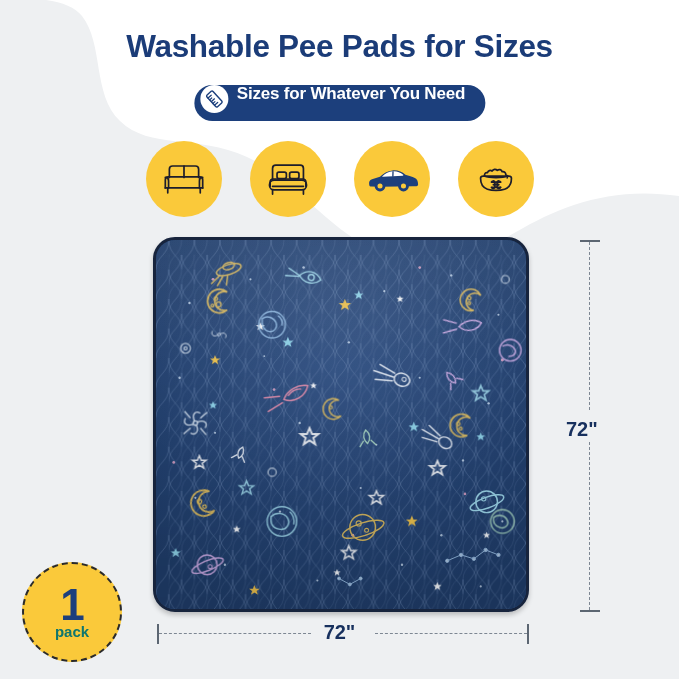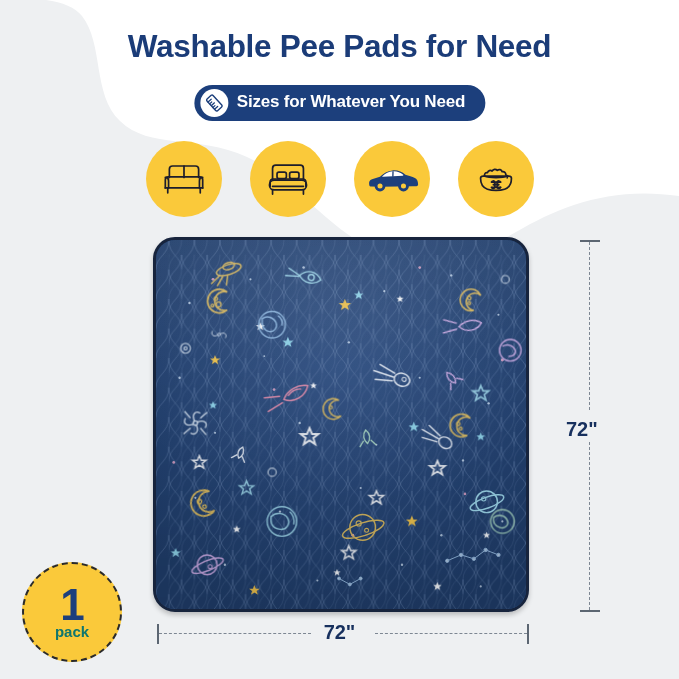--- a/index.html
+++ b/index.html
@@ -25,21 +25,21 @@
     z-index:5;
     white-space:nowrap;
   }
 
   
   .badge{
     position:absolute;left:50%;top:85px;transform:translateX(-50%);
     height:36px;
     background:#1c3f7c;
     border-radius:18px;
-    display:flex;align-items:center;
+    display:flex;align-items:flex-start;
     padding:0 20px 0 6px;
     z-index:5;
     white-space:nowrap;
   }
   .badge-icon{
     width:28px;height:28px;border-radius:50%;
     background:#ffffff;
     display:flex;align-items:center;justify-content:center;
     margin-right:9px;flex:0 0 auto;
   }
@@ -148,21 +148,21 @@
   <svg class="bg-blob" viewBox="0 0 679 679" aria-hidden="true">
     <path d="M0,0 L0,679 L679,679 L679,196
              C612,186 560,206 516,232
              C466,261 418,272 372,249
              C324,225 292,177 247,157
              C196,134 150,150 120,121
              C92,94 104,44 82,16
              C70,1 40,-4 0,0 Z" fill="#eef0f2"></path>
   </svg>
 
-  <div class="title">Washable Pee Pads for Need</div>
+  <div class="title">Washable Pee Pads for Sizes</div>
 
   <div class="badge">
     <span class="badge-icon">
       <svg width="20" height="20" viewBox="0 0 24 24" aria-hidden="true">
         <g transform="rotate(-42 12 12)">
           <rect x="7.1" y="2.6" width="9.8" height="18.8" rx="1.6" fill="none" stroke="#1c3f7c" stroke-width="1.7"></rect>
           <g stroke="#1c3f7c" stroke-width="1.5" stroke-linecap="round">
             <line x1="7.1" y1="6.1" x2="12.2" y2="6.1"></line>
             <line x1="7.1" y1="9.0" x2="10.4" y2="9.0"></line>
             <line x1="7.1" y1="11.9" x2="12.2" y2="11.9"></line>

